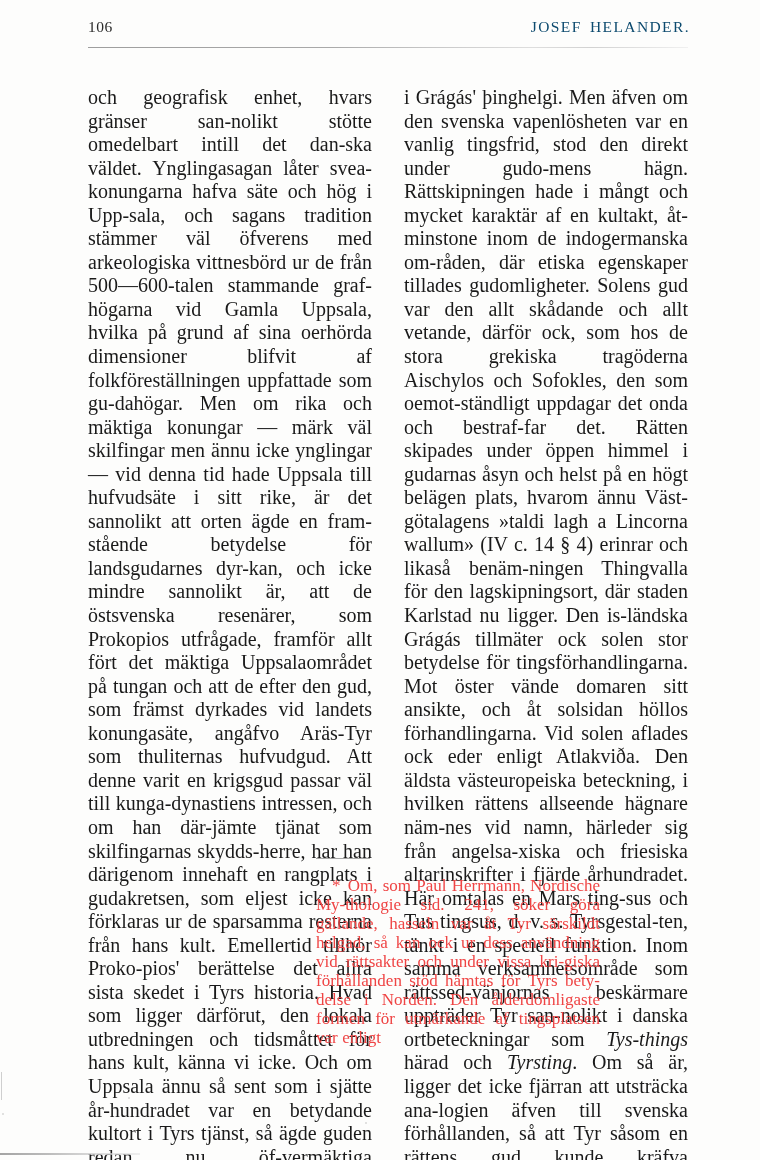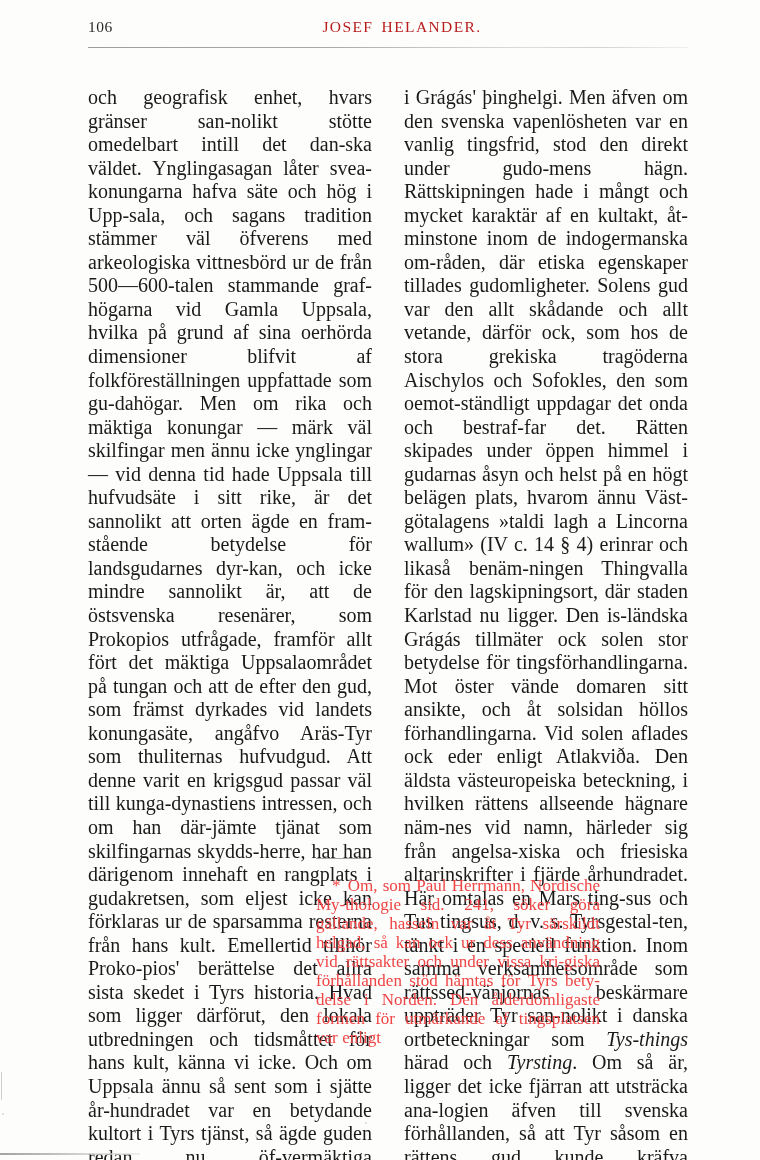--- a/index.html
+++ b/index.html
@@ -36,24 +36,24 @@
     top: 0;
     font-size: 15.5px;
     letter-spacing: 0.5px;
     color: #2a2a2a;
   }
   .running-title {
     position: absolute;
     left: 0;
     right: 0;
     top: 0;
-    text-align: center;
+    text-align: right;
     font-size: 15.5px;
     letter-spacing: 1.4px;
-    color: #b91c1c;
+    color: #0c4a6e;
     word-spacing: 3px;
     padding-left: 26px;
   }
   .header-rule {
     position: absolute;
     left: 88px;
     top: 47px;
     width: 600px;
     height: 1px;
     background: linear-gradient(to right,

